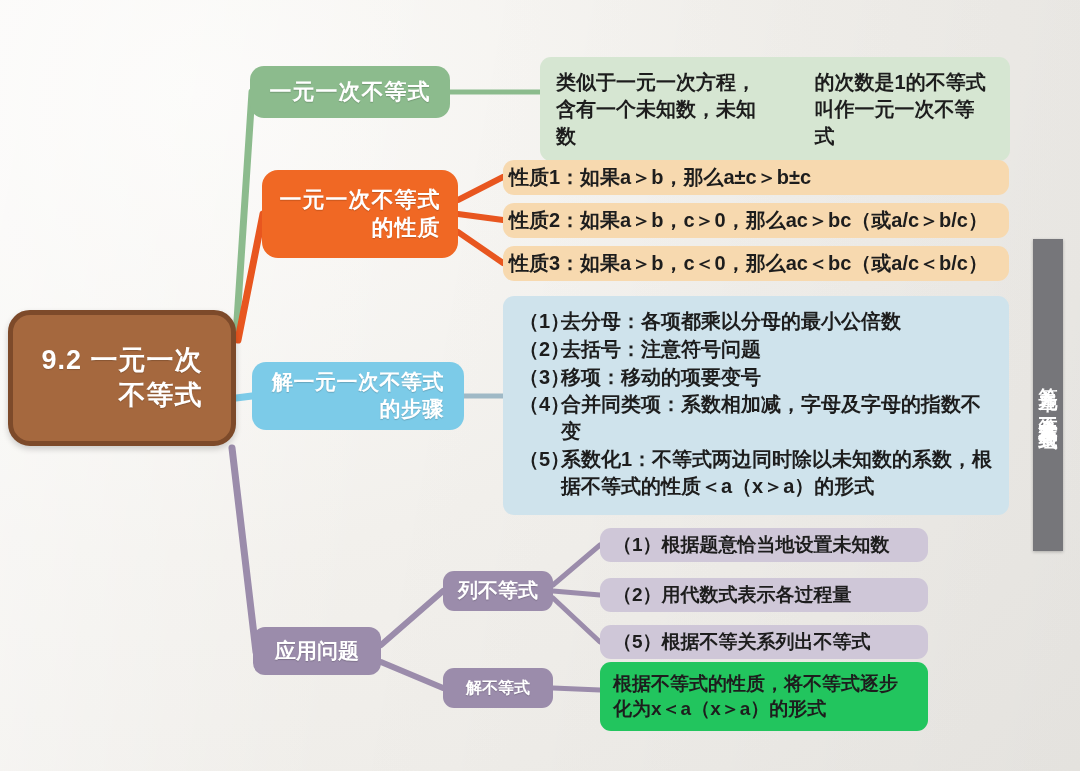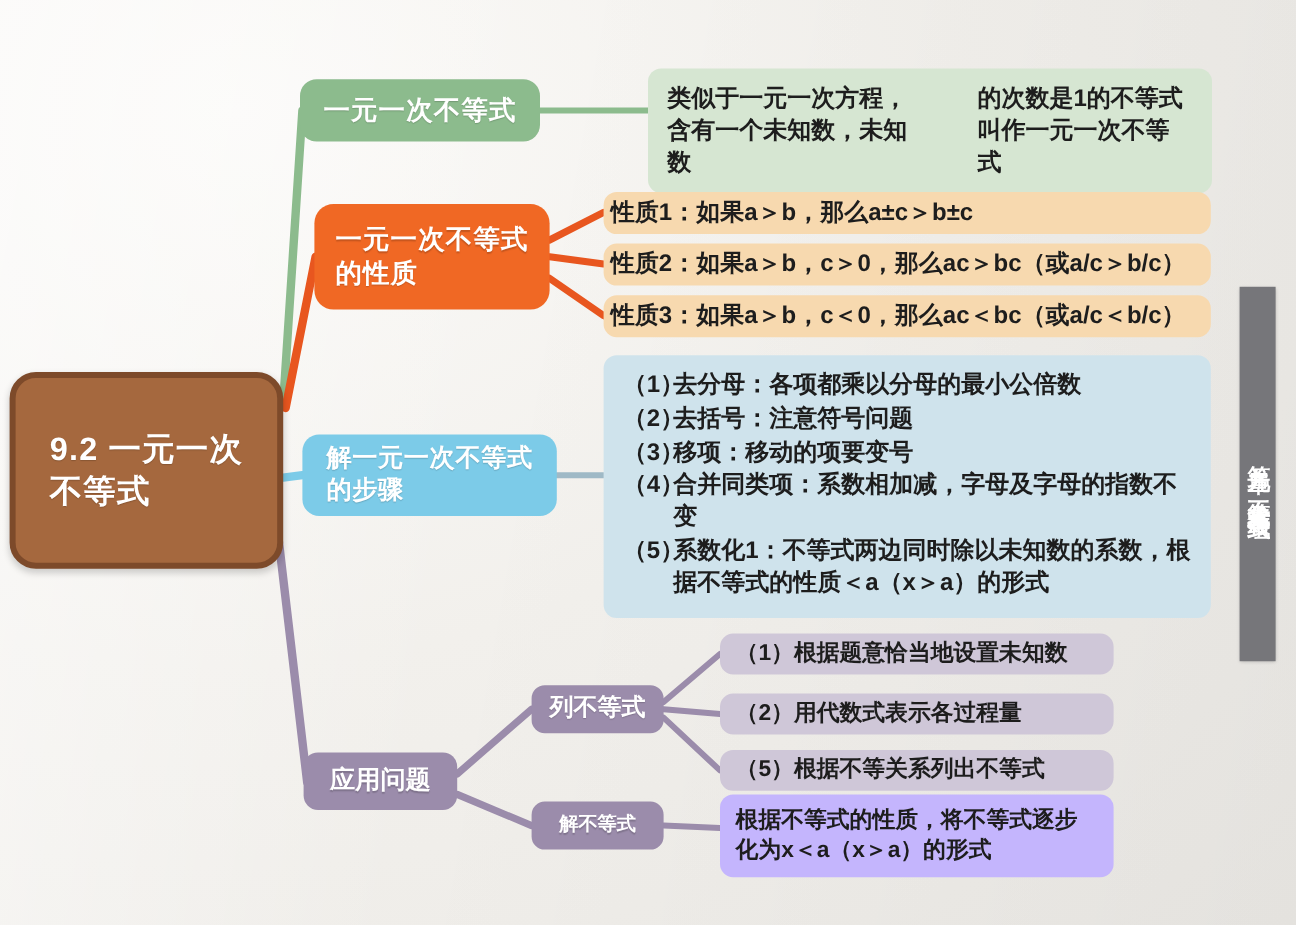--- a/index.html
+++ b/index.html
@@ -17,36 +17,36 @@
   }
   #paper:after{
     content:"";position:absolute;inset:0;
     background:linear-gradient(100deg, rgba(255,255,255,.55) 0%, rgba(255,255,255,0) 38%, rgba(0,0,0,.035) 100%);
     pointer-events:none;
   }
   svg#wires{position:absolute;left:0;top:0;width:1080px;height:771px;pointer-events:none;}
 
   .node{position:absolute;box-sizing:border-box;display:flex;align-items:center;}
   .branch-node{
-    justify-content:center;text-align:left;
+    justify-content:center;text-align:right;
     color:#ffffff;font-weight:bold;
     border-radius:14px;
     line-height:1.28;
     text-shadow:0 1px 1px rgba(0,0,0,.18);
   }
   .leaf{
     border-radius:11px;
     color:#1d1d1d;font-weight:bold;
     line-height:1.34;
     box-sizing:border-box;
   }
 
   
   #root{
-    left:8px;top:310px;width:228px;height:164px;
+    left:8px;top:310px;width:228px;height:136px;
     background:#a5683e;
     border:5px solid #7d4a2a;
     border-radius:22px;
     font-size:27px;letter-spacing:1px;
     box-shadow:0 3px 6px rgba(0,0,0,.18);
   }
 
   
   #n-green{
     left:250px;top:66px;width:200px;height:52px;
@@ -105,21 +105,21 @@
     left:600px;width:328px;height:34px;
     background:#cfc7d8;
     padding:0 13px;font-size:19px;
     display:flex;align-items:center;
   }
   #pl1{top:528px;}
   #pl2{top:578px;}
   #pl3{top:625px;}
   #pl4{
     left:600px;top:662px;width:328px;
-    background:#c4b5fd;padding:9px 13px;font-size:19px;
+    background:#22c55e;padding:9px 13px;font-size:19px;
     display:block;
   }
 
   
   #sidetab{
     position:absolute;left:1033px;top:239px;width:30px;height:312px;
     background:#76767a;
     color:#fff;font-weight:bold;font-size:19px;
     writing-mode:vertical-rl;
     text-orientation:upright;

